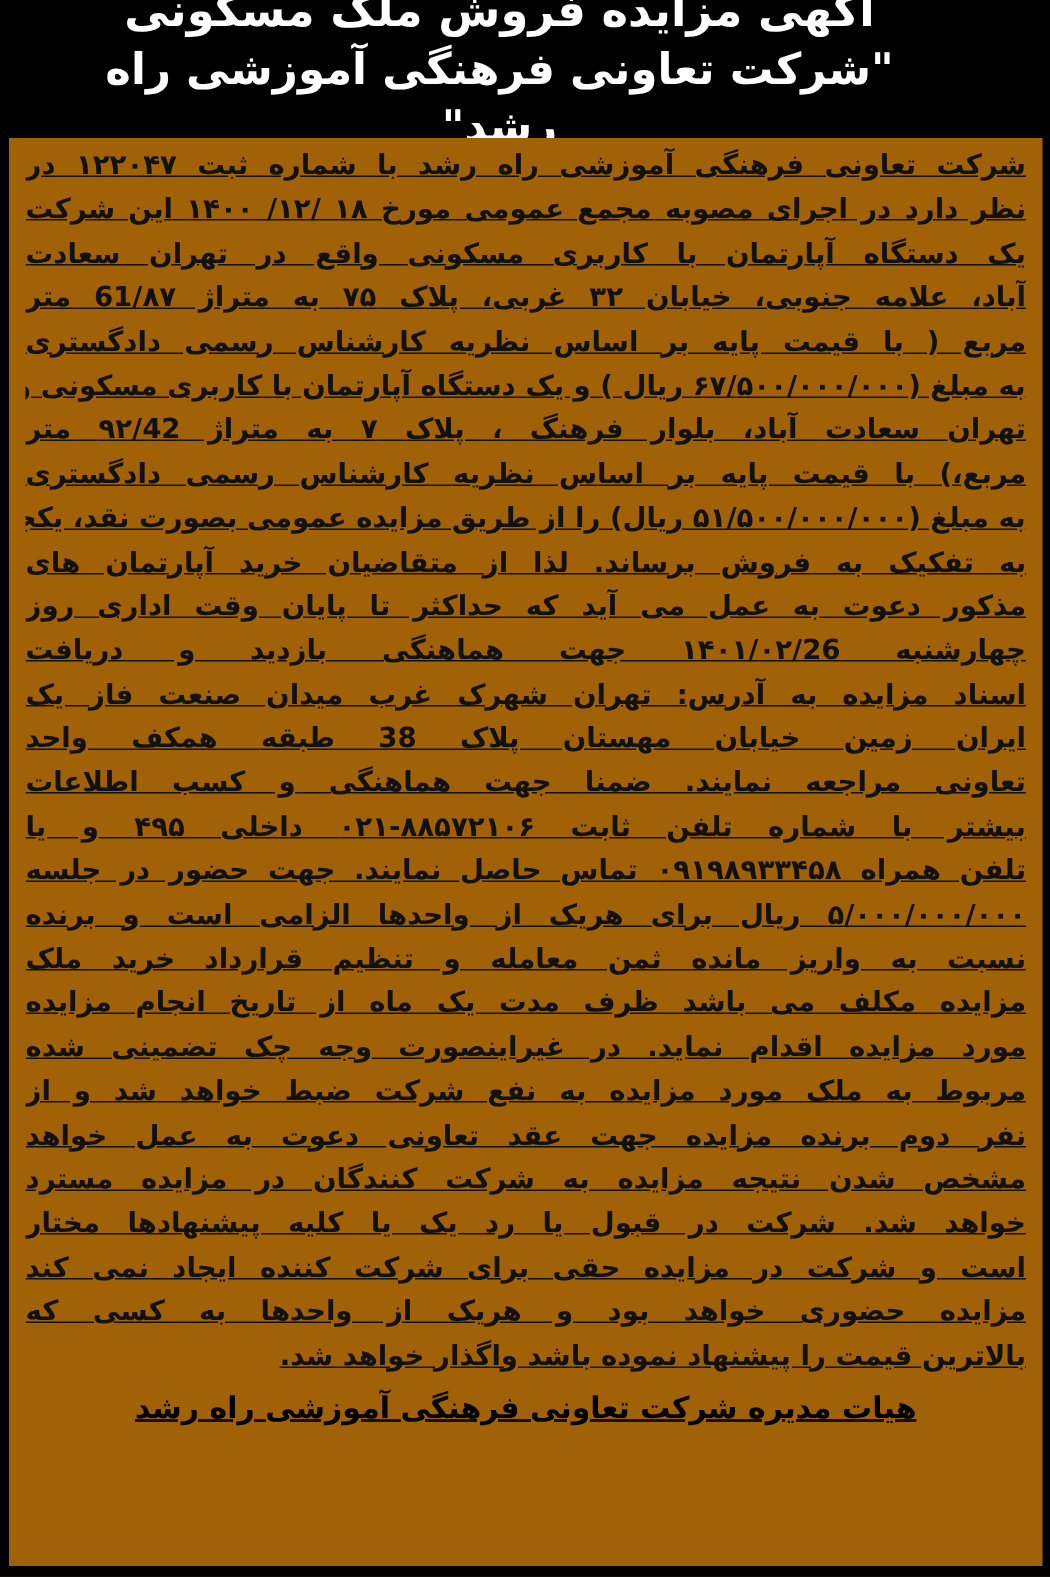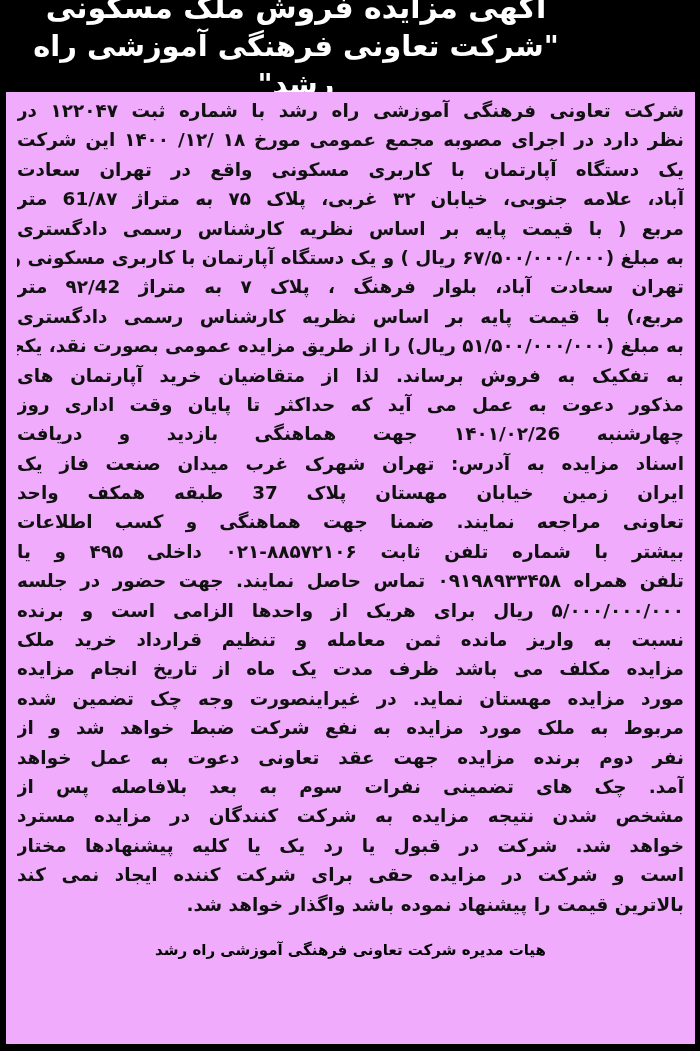--- a/index.html
+++ b/index.html
@@ -25,45 +25,47 @@
       left: 0; top: 0;
       width: 592px;
       height: 92px;
       display: flex;
       flex-direction: column;
       align-items: center;
       justify-content: center;
       color: #ffffff;
       direction: rtl;
       text-align: center;
+      padding-left: 37px;
     }
     .header .title-1 {
       font-family: "DejaVu Sans", sans-serif;
       font-weight: bold;
       font-size: 30px;
       line-height: 38px;
       letter-spacing: 0px;
     }
     .header .title-2 {
       font-family: "DejaVu Sans", sans-serif;
       font-weight: bold;
       font-size: 29px;
       line-height: 38px;
     }
     .panel {
       position: absolute;
       left: 6px;
       top: 92px;
       width: 689px;
       height: 952px;
-      background: #f0abfc;
+      background: #a16207;
       box-sizing: border-box;
       padding: 4px 11px 0 11px;
       direction: rtl;
       color: #111111;
+      text-decoration: underline;
     }
     .body-text {
       font-family: "DejaVu Sans", sans-serif;
       font-weight: bold;
       font-size: 18.4px;
       line-height: 29.4px;
       text-align: justify;
       text-align-last: right;
       margin: 0;
     }
@@ -74,24 +76,24 @@
       white-space: nowrap;
       overflow: hidden;
       height: 29.4px;
     }
     .body-text .line.last {
       text-align-last: right;
     }
     .signature {
       font-family: "DejaVu Sans", sans-serif;
       font-weight: bold;
-      font-size: 15px;
+      font-size: 20px;
       line-height: 30px;
       text-align: center;
-      margin-top: 16px;
+      margin-top: 4px;
       color: #000;
     }
   </style>
 </head>
 <body>
 
 <div class="ad-frame">
   <div class="header">
     <div class="title-1">آگهی مزایده فروش ملک مسکونی</div>
     <div class="title-2">"شرکت تعاونی فرهنگی آموزشی راه رشد"</div>
@@ -105,31 +107,31 @@
       <span class="line">آباد، علامه جنوبی، خیابان ۳۲ غربی، پلاک ۷۵ به متراژ 61/۸۷ متر</span>
       <span class="line">مربع ( با قیمت پایه بر اساس نظریه کارشناس رسمی دادگستری</span>
       <span class="line">به مبلغ (۶۷/۵۰۰/۰۰۰/۰۰۰ ریال ) و یک دستگاه آپارتمان با کاربری مسکونی واقع در</span>
       <span class="line">تهران سعادت آباد، بلوار فرهنگ ، پلاک ۷ به متراژ ۹۲/42 متر</span>
       <span class="line">مربع،) با قیمت پایه بر اساس نظریه کارشناس رسمی دادگستری</span>
       <span class="line">به مبلغ (۵۱/۵۰۰/۰۰۰/۰۰۰ ریال) را از طریق مزایده عمومی بصورت نقد، یکجا و یا</span>
       <span class="line">به تفکیک به فروش برساند. لذا از متقاضیان خرید آپارتمان های</span>
       <span class="line">مذکور دعوت به عمل می آید که حداکثر تا پایان وقت اداری روز</span>
       <span class="line">چهارشنبه ۱۴۰۱/۰۲/26 جهت هماهنگی بازدید و دریافت</span>
       <span class="line">اسناد مزایده به آدرس: تهران شهرک غرب میدان صنعت فاز یک</span>
-      <span class="line">ایران زمین خیابان مهستان پلاک 37 طبقه همکف واحد</span>
+      <span class="line">ایران زمین خیابان مهستان پلاک 38 طبقه همکف واحد</span>
       <span class="line">تعاونی مراجعه نمایند. ضمنا جهت هماهنگی و کسب اطلاعات</span>
       <span class="line">بیشتر با شماره تلفن ثابت ۸۸۵۷۲۱۰۶-۰۲۱ داخلی ۴۹۵ و یا</span>
       <span class="line">تلفن همراه ۰۹۱۹۸۹۳۳۴۵۸ تماس حاصل نمایند. جهت حضور در جلسه</span>
       <span class="line">۵/۰۰۰/۰۰۰/۰۰۰ ریال برای هریک از واحدها الزامی است و برنده</span>
       <span class="line">نسبت به واریز مانده ثمن معامله و تنظیم قرارداد خرید ملک</span>
       <span class="line">مزایده مکلف می باشد ظرف مدت یک ماه از تاریخ انجام مزایده</span>
-      <span class="line">مورد مزایده مهستان نماید. در غیراینصورت وجه چک تضمین شده</span>
+      <span class="line">مورد مزایده اقدام نماید. در غیراینصورت وجه چک تضمینی شده</span>
       <span class="line">مربوط به ملک مورد مزایده به نفع شرکت ضبط خواهد شد و از</span>
       <span class="line">نفر دوم برنده مزایده جهت عقد تعاونی دعوت به عمل خواهد</span>
-      <span class="line">آمد. چک های تضمینی نفرات سوم به بعد بلافاصله پس از</span>
       <span class="line">مشخص شدن نتیجه مزایده به شرکت کنندگان در مزایده مسترد</span>
       <span class="line">خواهد شد. شرکت در قبول یا رد یک یا کلیه پیشنهادها مختار</span>
       <span class="line">است و شرکت در مزایده حقی برای شرکت کننده ایجاد نمی کند</span>
+      <span class="line">مزایده حضوری خواهد بود و هریک از واحدها به کسی که</span>
       <span class="line last">بالاترین قیمت را پیشنهاد نموده باشد واگذار خواهد شد.</span>
     </div>
     <div class="signature">هیات مدیره شرکت تعاونی فرهنگی آموزشی راه رشد</div>
   </div>
 </div>
 
 </body></html>

